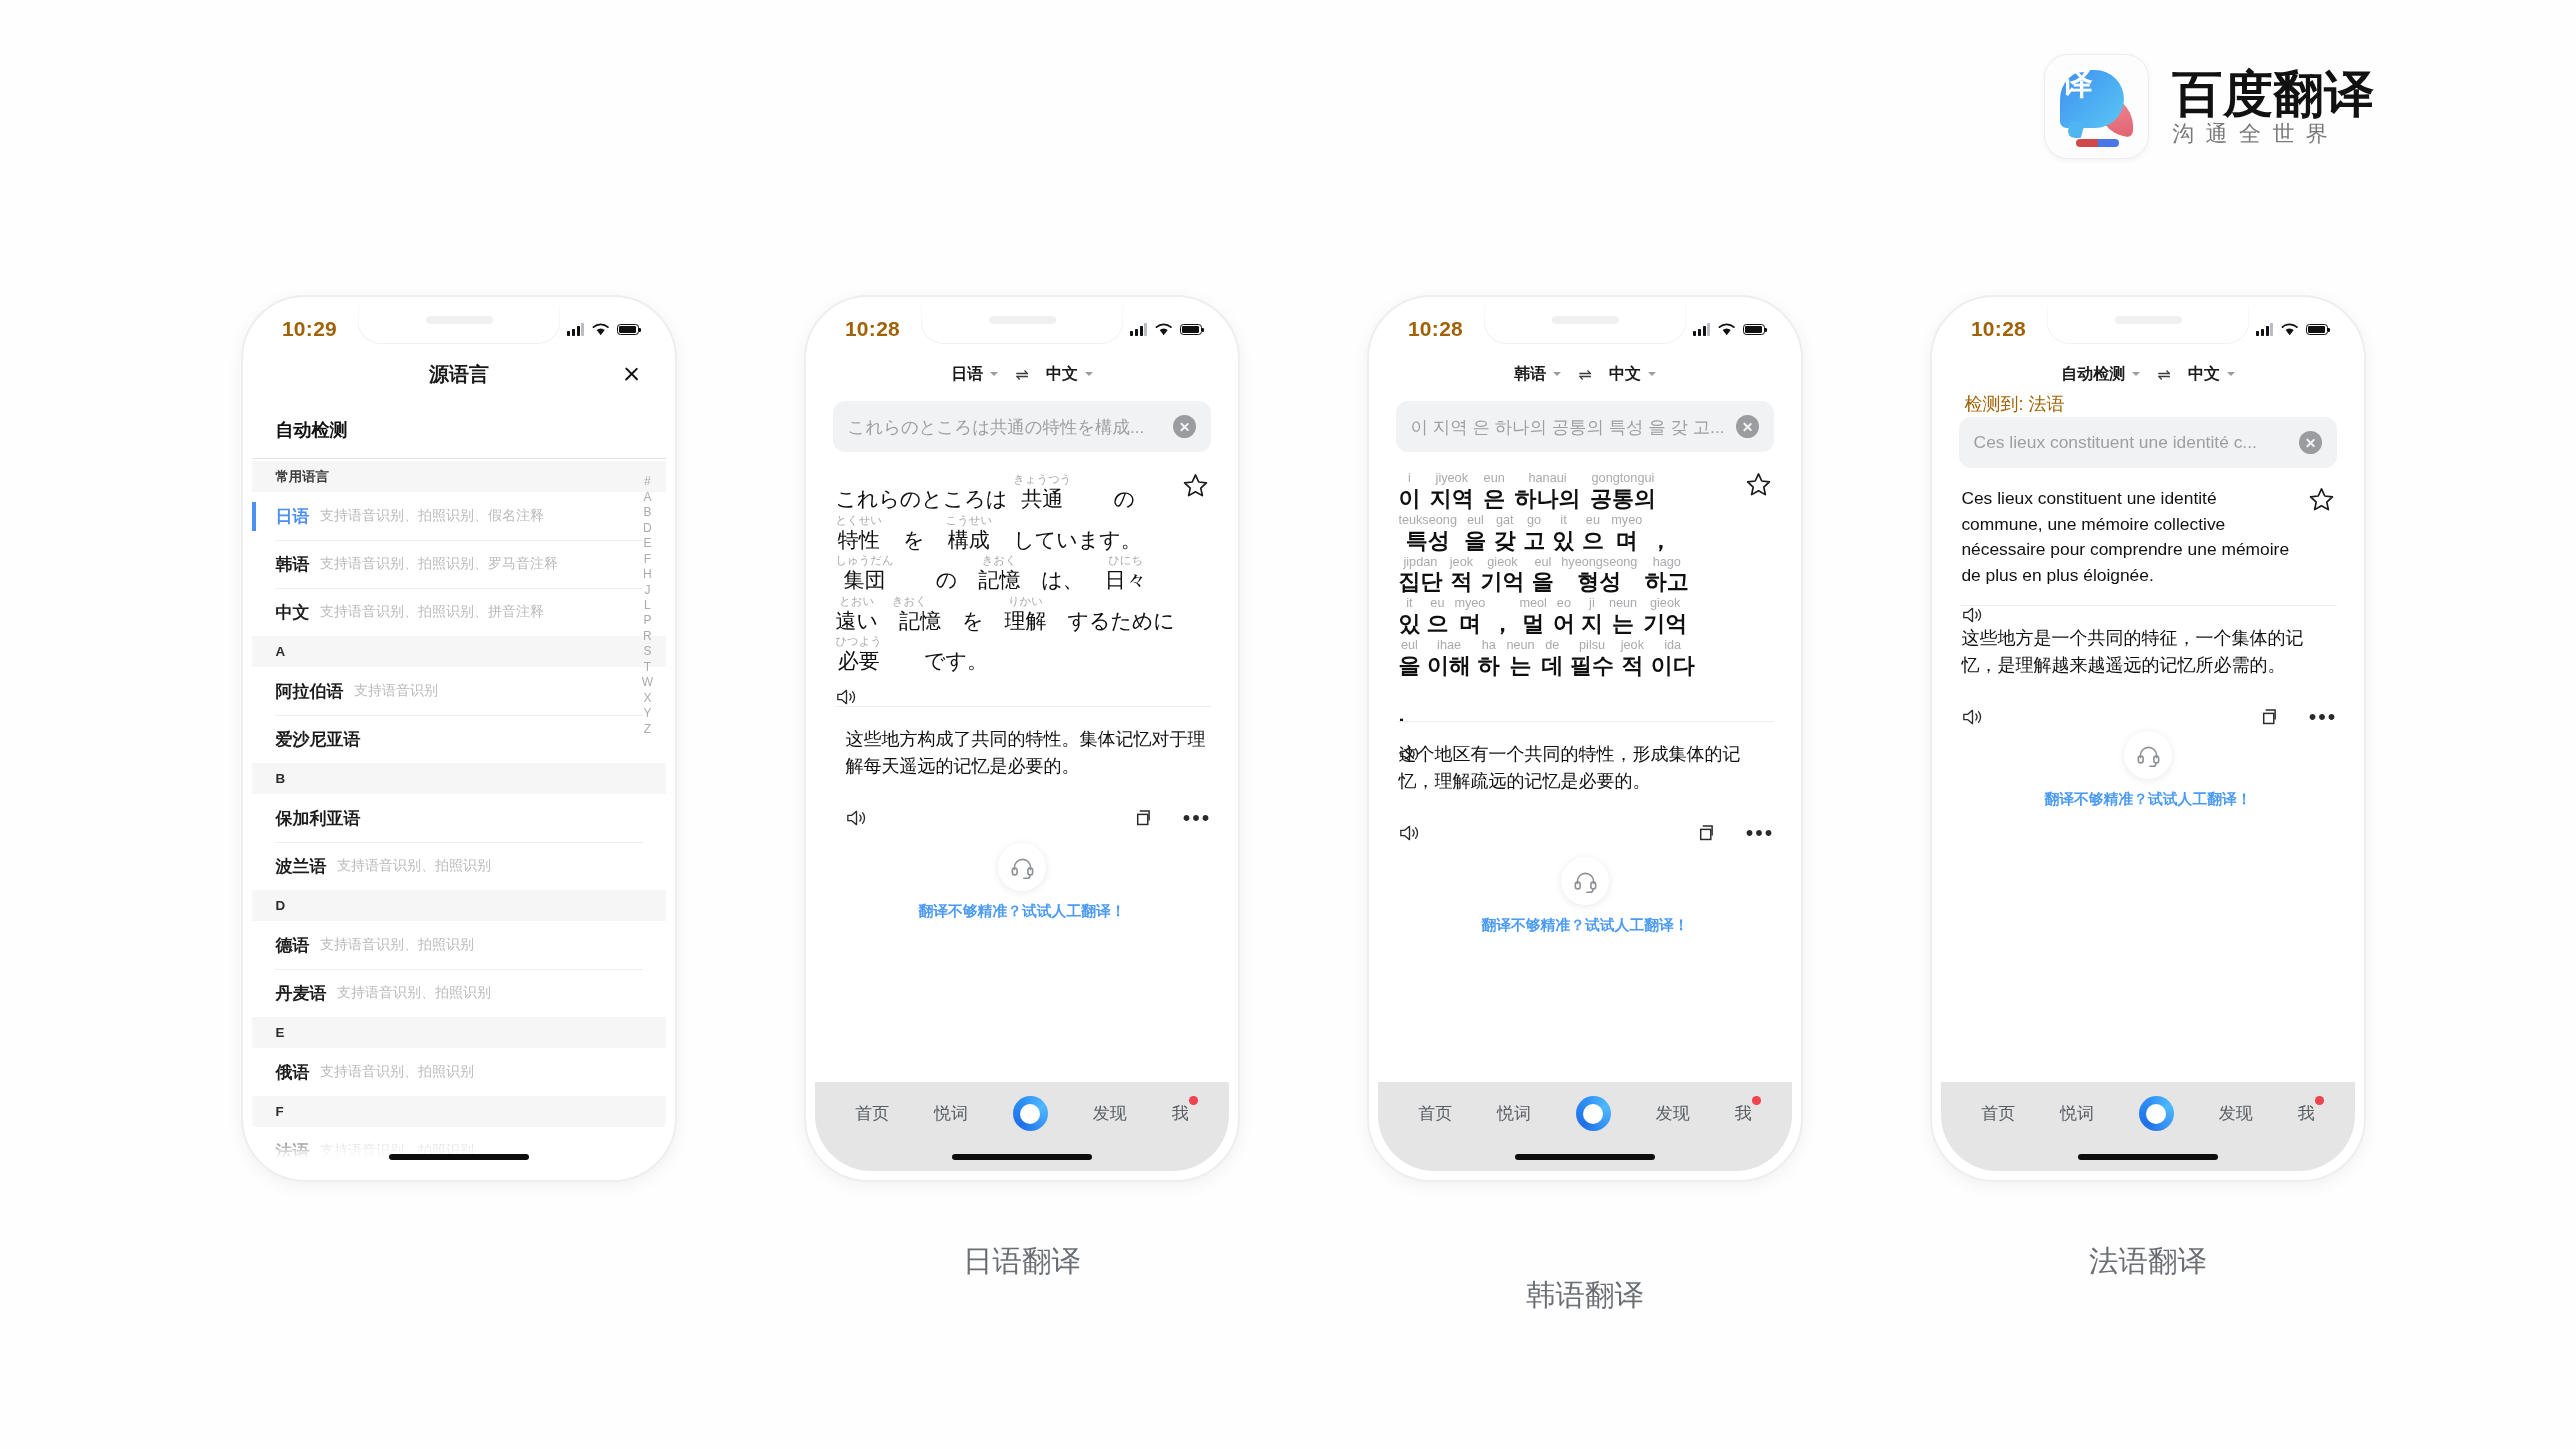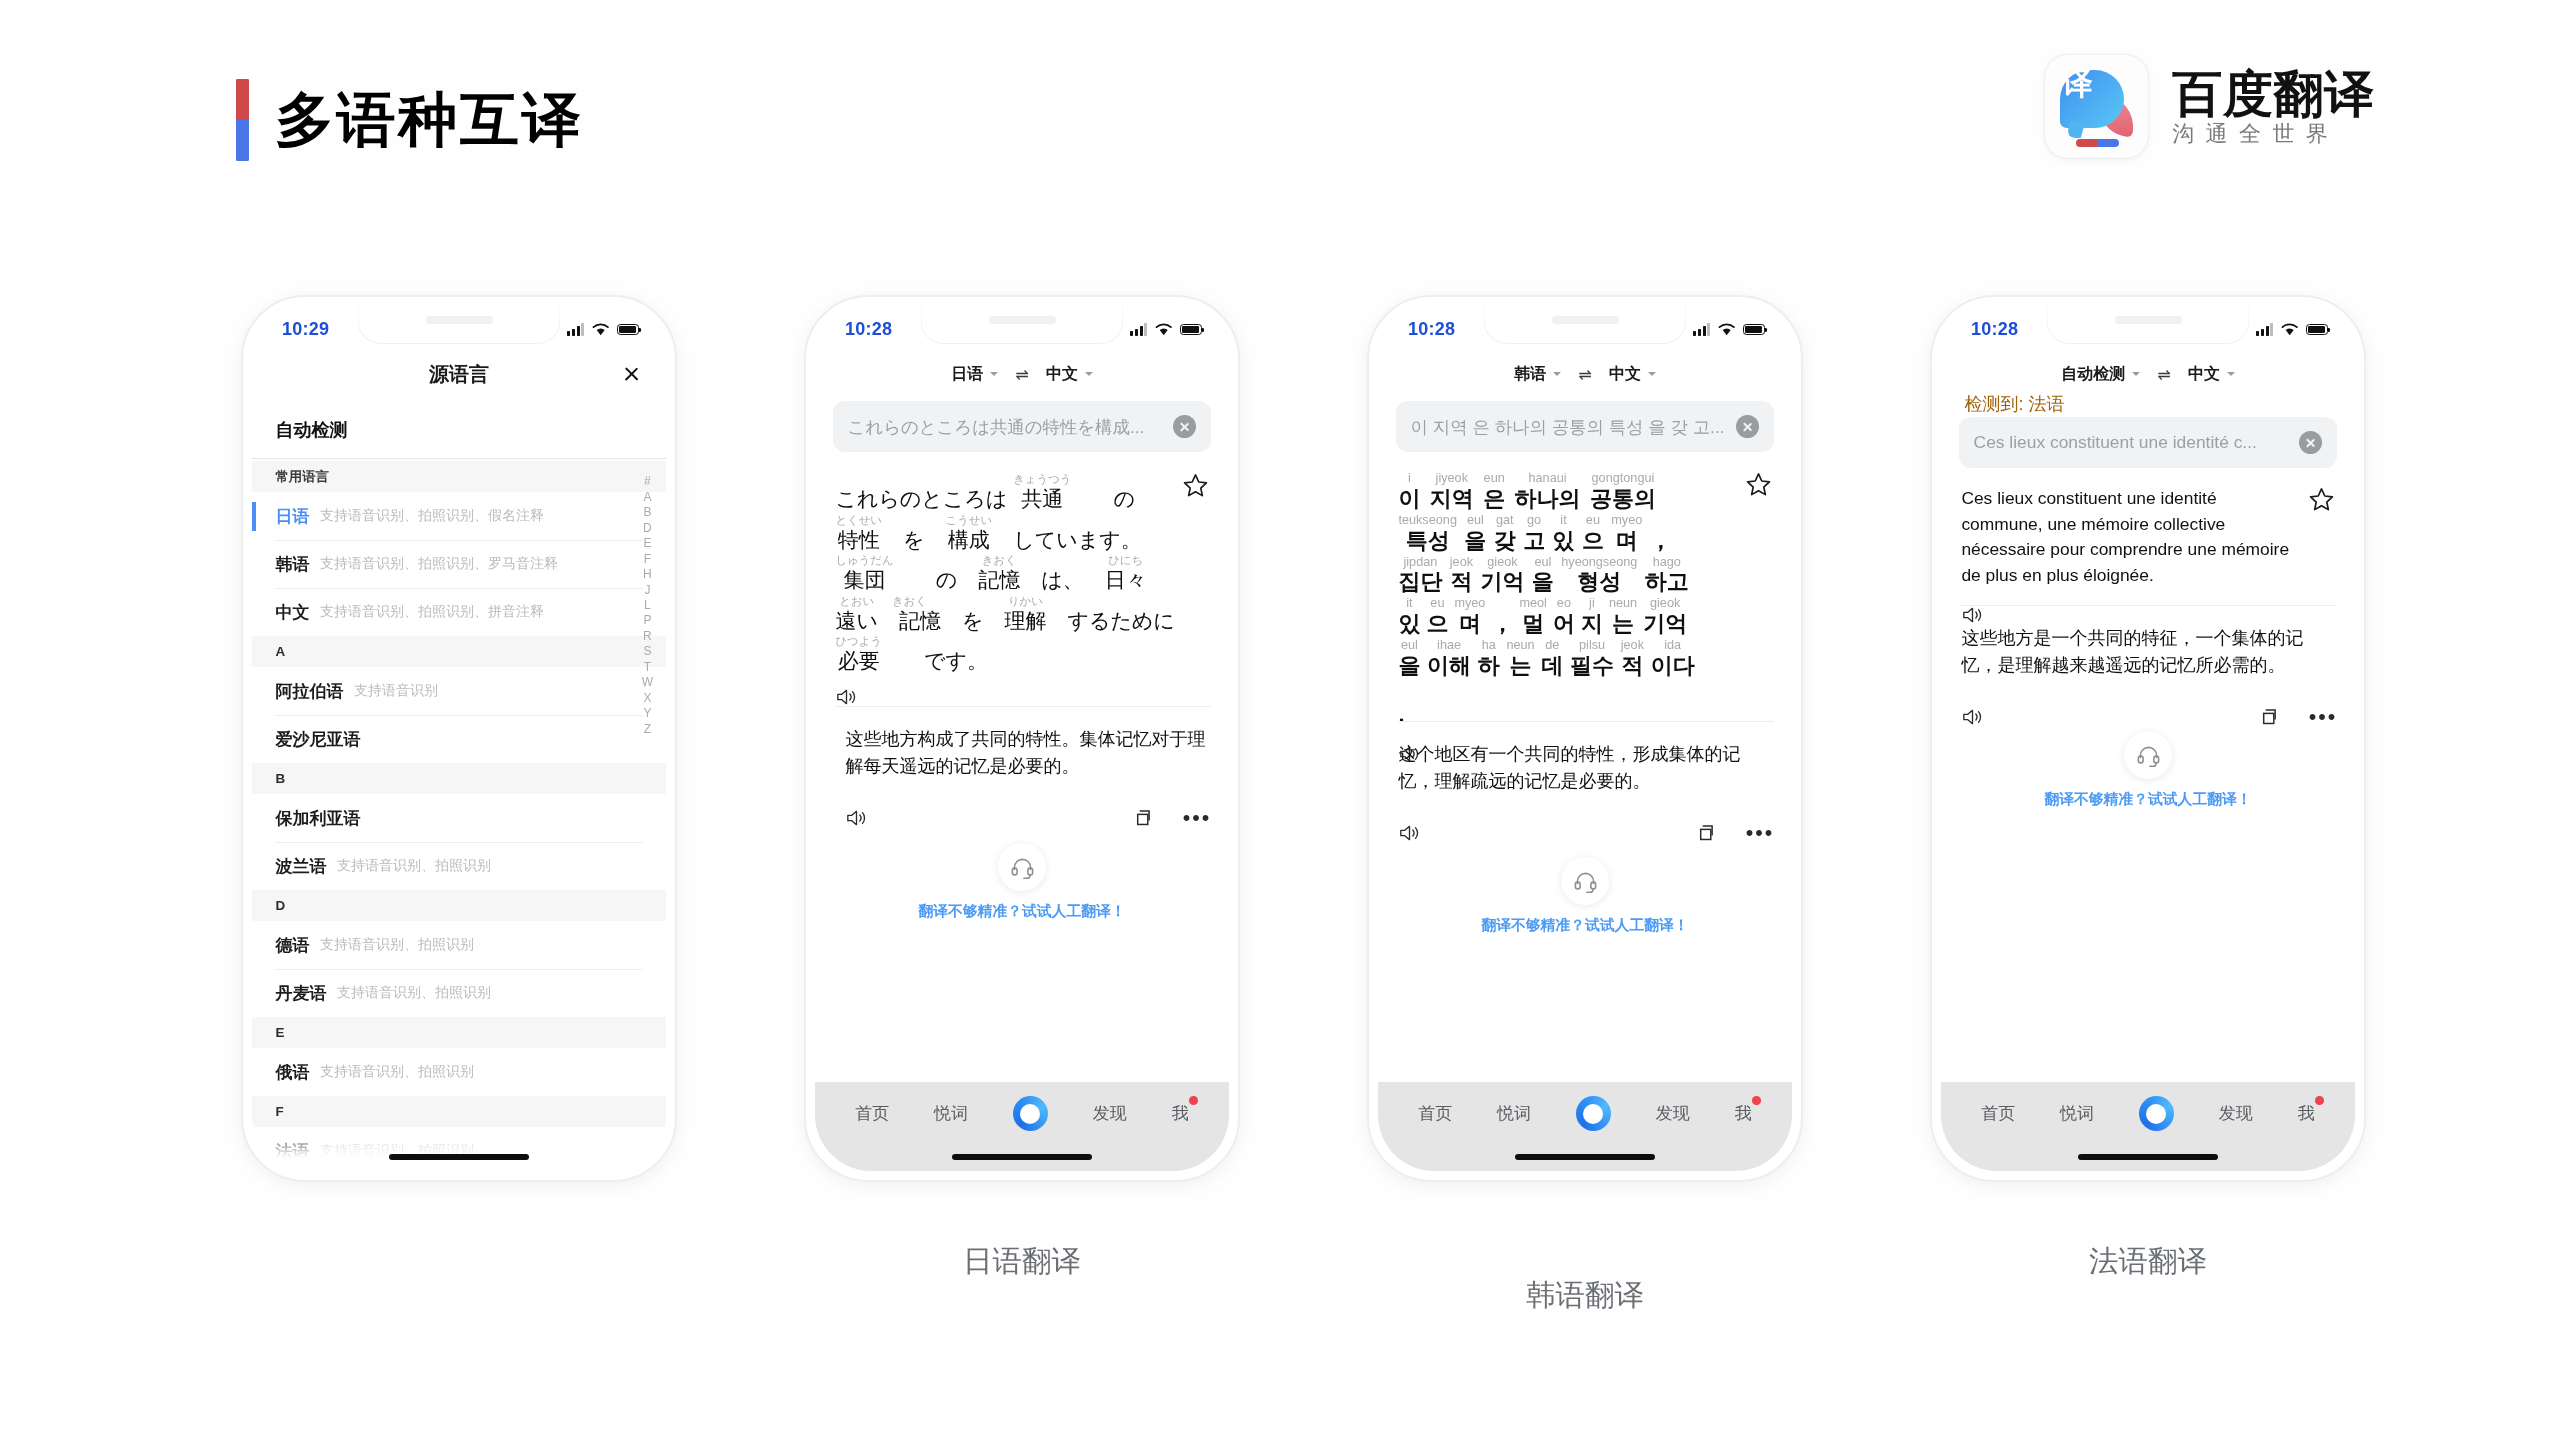--- a/index.html
+++ b/index.html
@@ -70,21 +70,21 @@
     border-radius: 0 0 23px 23px; border: 1.3px solid #f0f1f3; border-top: none;
     z-index: 7;
   }
   .notch:after { content:""; position:absolute; left:50%; transform:translateX(-50%); top:9.4px;
     width: 67px; height: 8.7px; border-radius: 4.7px; background:#f0f0f2; }
   .statusbar {
     position: absolute; top: 0; left: 0; right: 0; height: 42px; z-index: 8;
     display: flex; align-items: center; justify-content: space-between;
     padding: 4px 27px 0 29.5px;
   }
-  .clock { font-size: 18px; font-weight: bold; color: #1d4ed8; letter-spacing: 0.3px; }
+  .clock { font-size: 21px; font-weight: bold; color: #a16207; letter-spacing: 0.3px; }
   .status-icons { display: flex; align-items: center; gap: 7.4px; }
   .sig { display:flex; align-items:flex-end; gap:1.7px; height:13.4px; }
   .sig i { width: 3px; background:#111; border-radius:0.7px; }
   .sig i:nth-child(1){height:4.7px;} .sig i:nth-child(2){height:7.4px;}
   .sig i:nth-child(3){height:10px;} .sig i:nth-child(4){height:12.7px; background:#b9bcc0;}
   .batt { width: 22px; height:11.4px; border:1.5px solid #111; border-radius:3.4px; position:relative; padding:1.3px; }
   .batt i { display:block; height:100%; background:#111; border-radius:1.3px; }
   .batt:after{content:""; position:absolute; right:-3.4px; top:3.4px; width:1.7px; height:4px;
     background:#111; border-radius:0 1.3px 1.3px 0;}
 
@@ -179,27 +179,20 @@
     width:140px; height:6px; border-radius:3.4px; background:#0d0d0d; z-index:10; }
 
   .caption { position:absolute; top:1242px; width:436px; text-align:center;
     font-size:29.5px; color:#6b6f74; }
 </style>
 </head>
 <body>
 
 <div class="page">
 
-  <div class="header-title-wrap">
-    <div class="accent-bar">
-      <div class="top"></div>
-        <div class="bot"></div>
-    </div>
-    <div class="page-title">多语种互译</div>
-  </div>
 
   <div class="brand">
     <div class="brand-icon">
       <div class="petal"></div>
       <div class="bubble"></div>
       <div class="bubble-char">译</div>
       <div class="icon-underline">
           <i class="r"></i>
           <i class="b"></i>
         </div>

